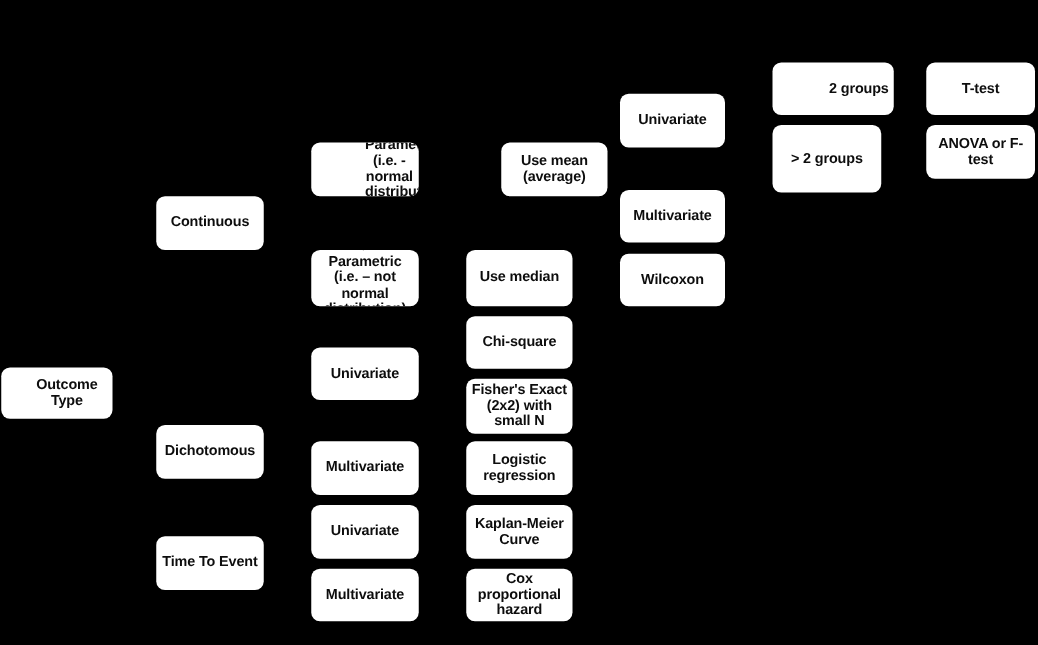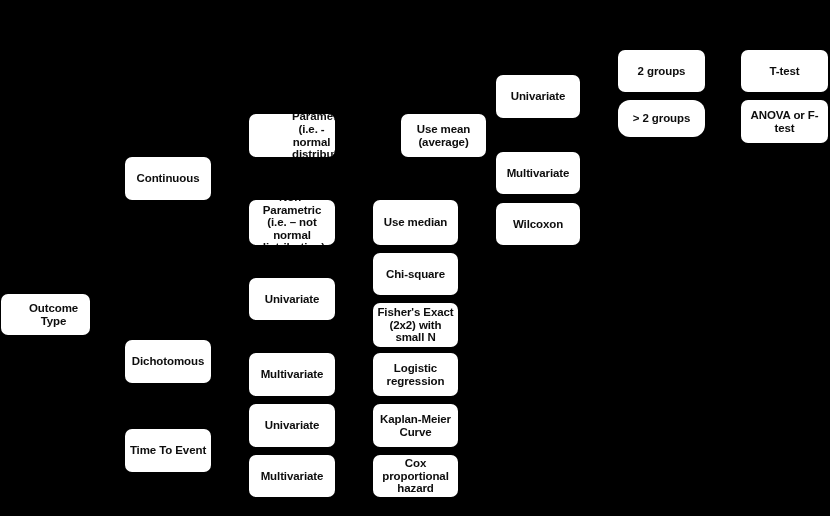--- a/index.html
+++ b/index.html
@@ -64,17 +64,17 @@
     <div class="node" style="left: 373px; top: 114px; width: 85px; height: 43px; background: rgb(255, 255, 255); color: rgb(13, 13, 13); margin-left: 28px;"><span class="node-label">Use mean (average)</span></div>
     <div class="node" style="left: 373px; top: 200px; width: 85px; height: 45px; background: rgb(255, 255, 255); color: rgb(13, 13, 13);"><span class="node-label">Use median</span></div>
     <div class="node" style="left: 373px; top: 253px; width: 85px; height: 42px; background: rgb(255, 255, 255); color: rgb(13, 13, 13);"><span class="node-label">Chi-square</span></div>
     <div class="node" style="left: 373px; top: 303px; width: 85px; height: 44px; background: rgb(255, 255, 255); color: rgb(13, 13, 13);"><span class="node-label">Fisher's Exact (2x2) with small N</span></div>
     <div class="node" style="left: 373px; top: 353px; width: 85px; height: 43px; background: rgb(255, 255, 255); color: rgb(13, 13, 13);"><span class="node-label">Logistic regression</span></div>
     <div class="node" style="left: 373px; top: 404px; width: 85px; height: 43px; background: rgb(255, 255, 255); color: rgb(13, 13, 13);"><span class="node-label">Kaplan-Meier Curve</span></div>
     <div class="node" style="left: 373px; top: 455px; width: 85px; height: 42px; background: rgb(255, 255, 255); color: rgb(13, 13, 13);"><span class="node-label">Cox proportional hazard</span></div>
     <div class="node" style="left: 496px; top: 75px; width: 84px; height: 43px; background: rgb(255, 255, 255); color: rgb(13, 13, 13);"><span class="node-label">Univariate</span></div>
     <div class="node" style="left: 496px; top: 152px; width: 84px; height: 42px; background: rgb(255, 255, 255); color: rgb(13, 13, 13);"><span class="node-label">Multivariate</span></div>
     <div class="node" style="left: 496px; top: 203px; width: 84px; height: 42px; background: rgb(255, 255, 255); color: rgb(13, 13, 13);"><span class="node-label">Wilcoxon</span></div>
-    <div class="node" style="left: 618px; top: 50px; width: 87px; height: 42px; background: rgb(255, 255, 255); color: rgb(13, 13, 13);"><span class="node-label">2 groups</span></div>
-    <div class="node" style="left: 618px; top: 100px; width: 87px; height: 37px; background: rgb(255, 255, 255); color: rgb(13, 13, 13); border-radius: 12px;"><span class="node-label">&gt; 2 groups</span></div>
+    <div class="node" style="left: 618px; top: 50px; width: 97px; height: 42px; background: rgb(255, 255, 255); color: rgb(13, 13, 13); text-align: right;"><span class="node-label">2 groups</span></div>
+    <div class="node" style="left: 618px; top: 100px; width: 87px; height: 54px; background: rgb(255, 255, 255); color: rgb(13, 13, 13);"><span class="node-label">&gt; 2 groups</span></div>
     <div class="node" style="left: 741px; top: 50px; width: 87px; height: 42px; background: rgb(255, 255, 255); color: rgb(13, 13, 13);"><span class="node-label">T-test</span></div>
     <div class="node" style="left: 741px; top: 100px; width: 87px; height: 43px; background: rgb(255, 255, 255); color: rgb(13, 13, 13);"><span class="node-label">ANOVA or F-test</span></div>
   </div>
 
 </body></html>

